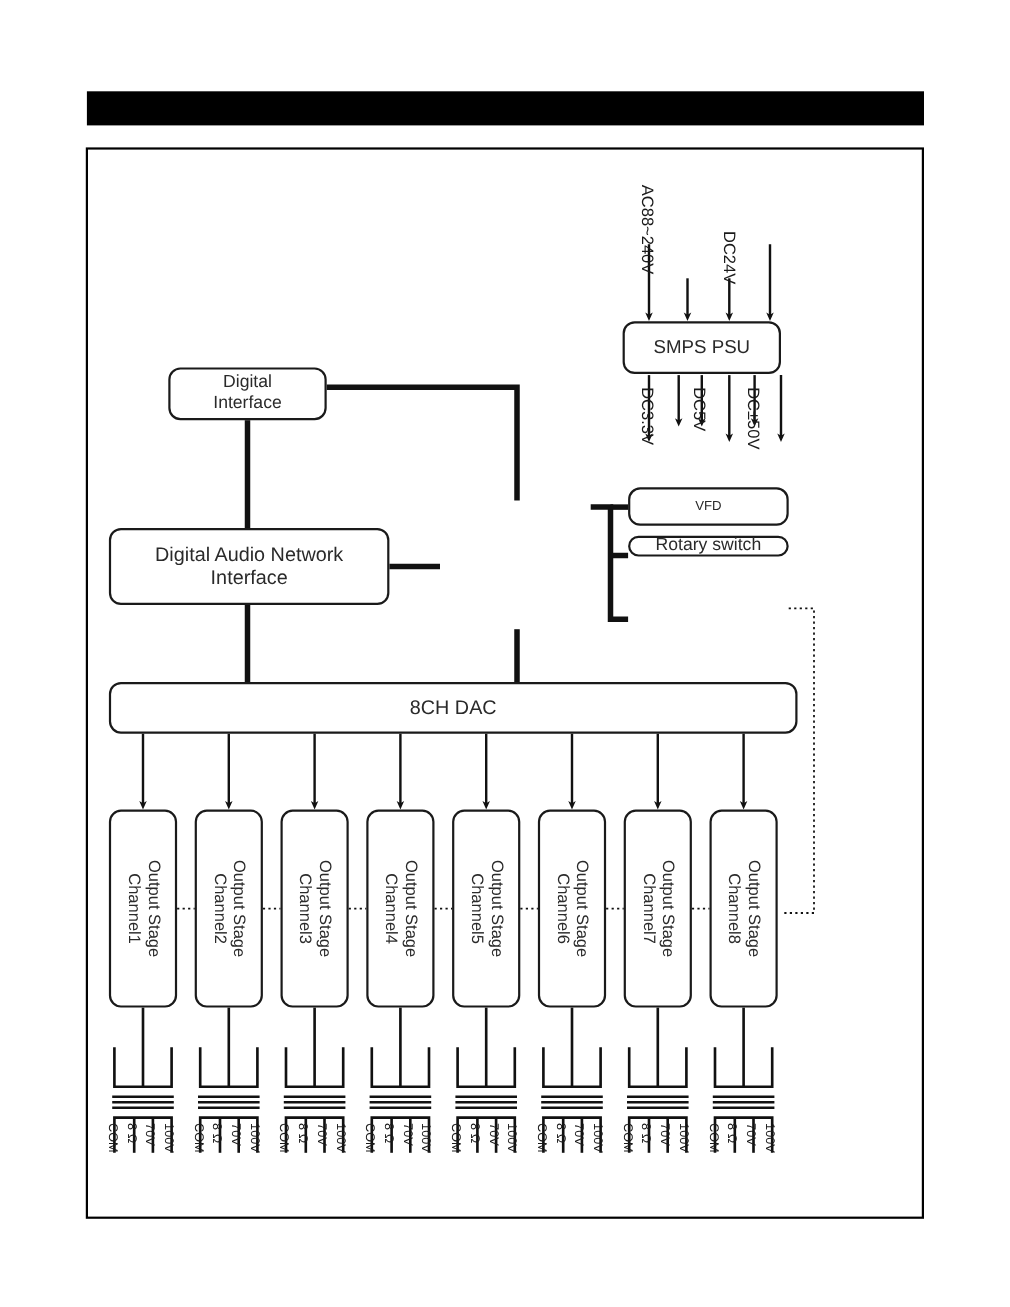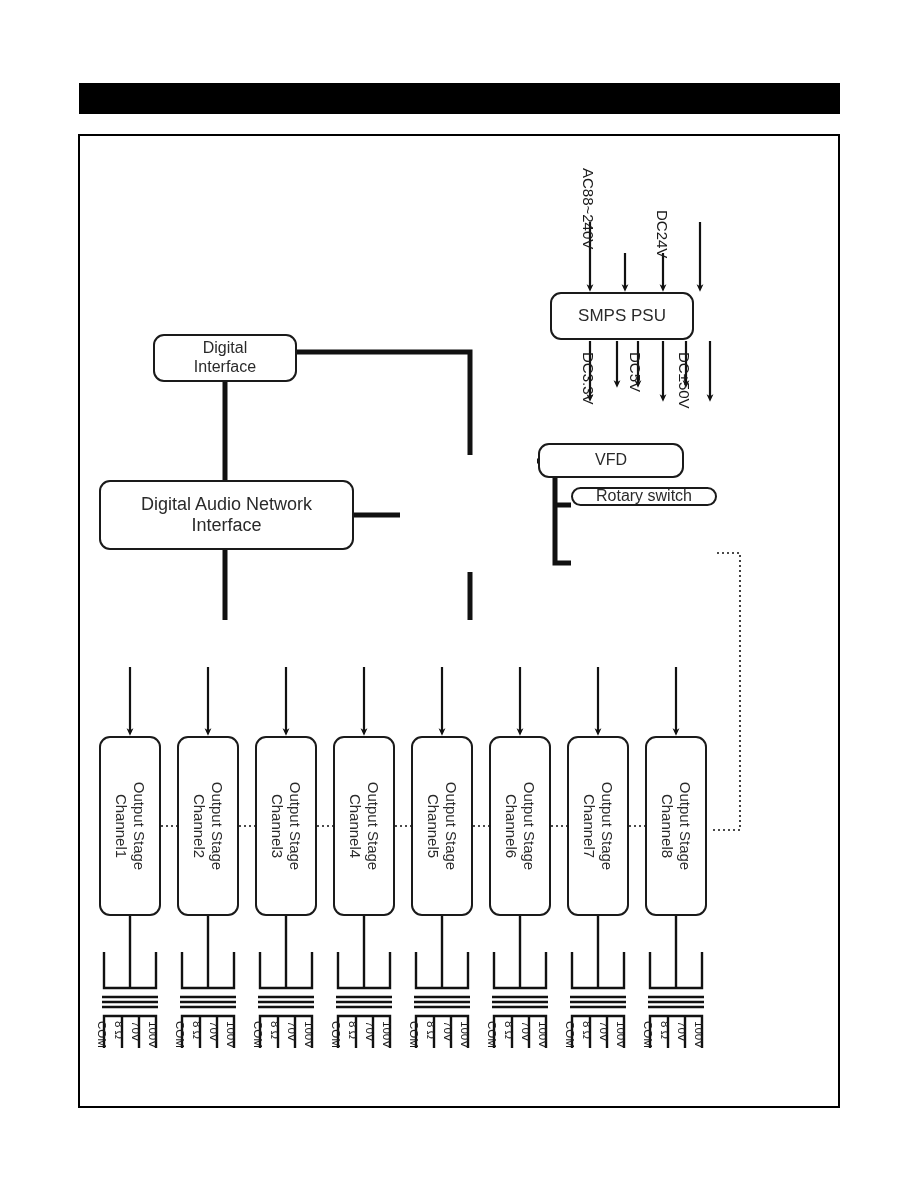--- a/index.html
+++ b/index.html
@@ -58,25 +58,25 @@
     display: flex;
     align-items: center;
     justify-content: center;
     text-align: center;
     color: #2a2a2a;
     line-height: 1.18;
     z-index: 5;
   }
   .block .lbl { display: block; }
 
-  #blk-smps      { left: 550px; top: 292px; width: 144px; height: 48px; font-size: 17px; }
+  #blk-smps      { left: 566px; top: 292px; width: 144px; height: 48px; font-size: 17px; }
   #blk-netctrl   { left: 153px; top: 334px; width: 144px; height: 48px; font-size: 16px; }
   #blk-dani      { left: 99px;  top: 480px; width: 255px; height: 70px; font-size: 18px; }
   #blk-micro     { left: 400px; top: 455px; width: 137px; height: 117px; font-size: 17px; }
-  #blk-vfd       { left: 538px; top: 443px; width: 146px; height: 35px; font-size: 16px; }
+  #blk-vfd       { left: 571px; top: 443px; width: 146px; height: 35px; font-size: 12px; }
   #blk-rotary    { left: 571px; top: 487px; width: 146px; height: 19px; font-size: 16px; }
   #blk-shutdown  { left: 571px; top: 530px; width: 146px; height: 45px; font-size: 15px; }
   #blk-dac       { left: 99px;  top: 620px; width: 626px; height: 47px; font-size: 18px; }
 
   
   .ch-block {
     position: absolute;
     top: 736px;
     width: 62px;
     height: 180px;
@@ -306,20 +306,23 @@
 
   <div class="block" id="blk-vfd">
     <span class="lbl">VFD</span>
   </div>
 
   <div class="block" id="blk-rotary">
     <span class="lbl">Rotary switch</span>
   </div>
 
 
+  <div class="block" id="blk-dac">
+    <span class="lbl">8CH DAC</span>
+  </div>
 
   <div class="vlabel" style="left:597px; top:168px;">AC88~240V</div>
   <div class="vlabel" style="left:671px; top:210px;">DC24V</div>
 
   <div class="vlabel" style="left:597px; top:352px;">DC3.3V</div>
   <div class="vlabel" style="left:644px; top:352px;">DC5V</div>
   <div class="vlabel" style="left:693px; top:352px;">DC±50V</div>
 
   <div class="ch-block" style="left:99px;">
     <span class="vtext">

